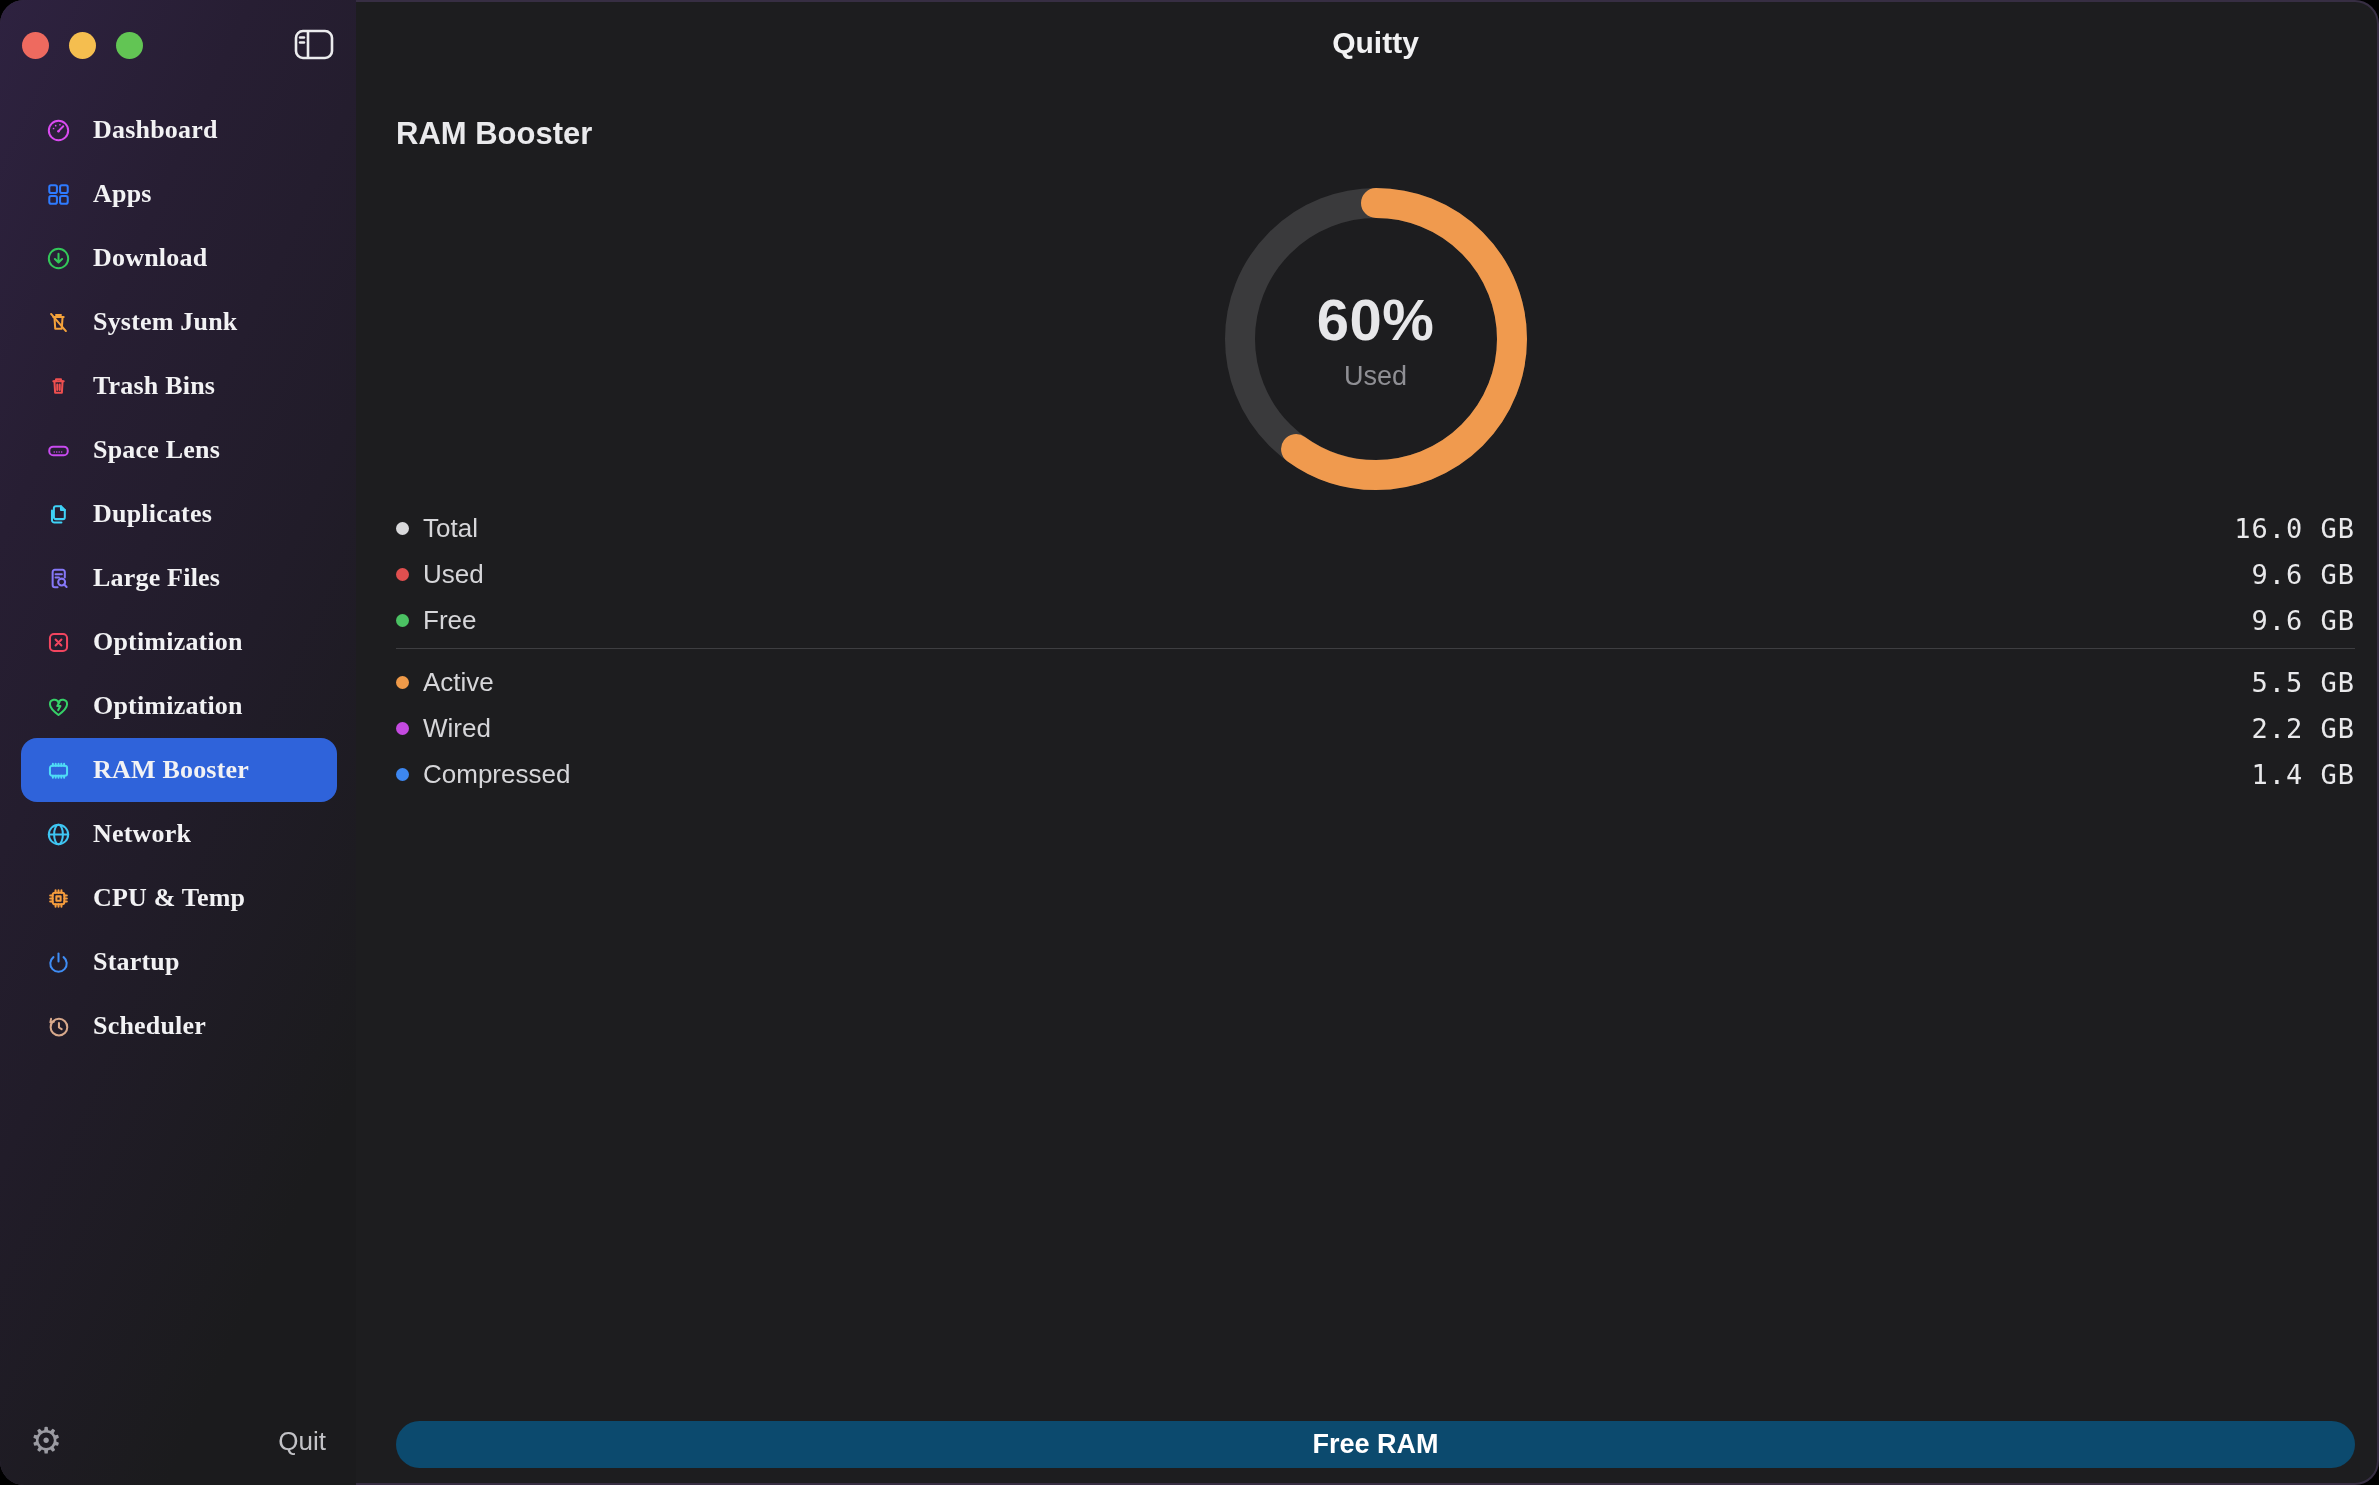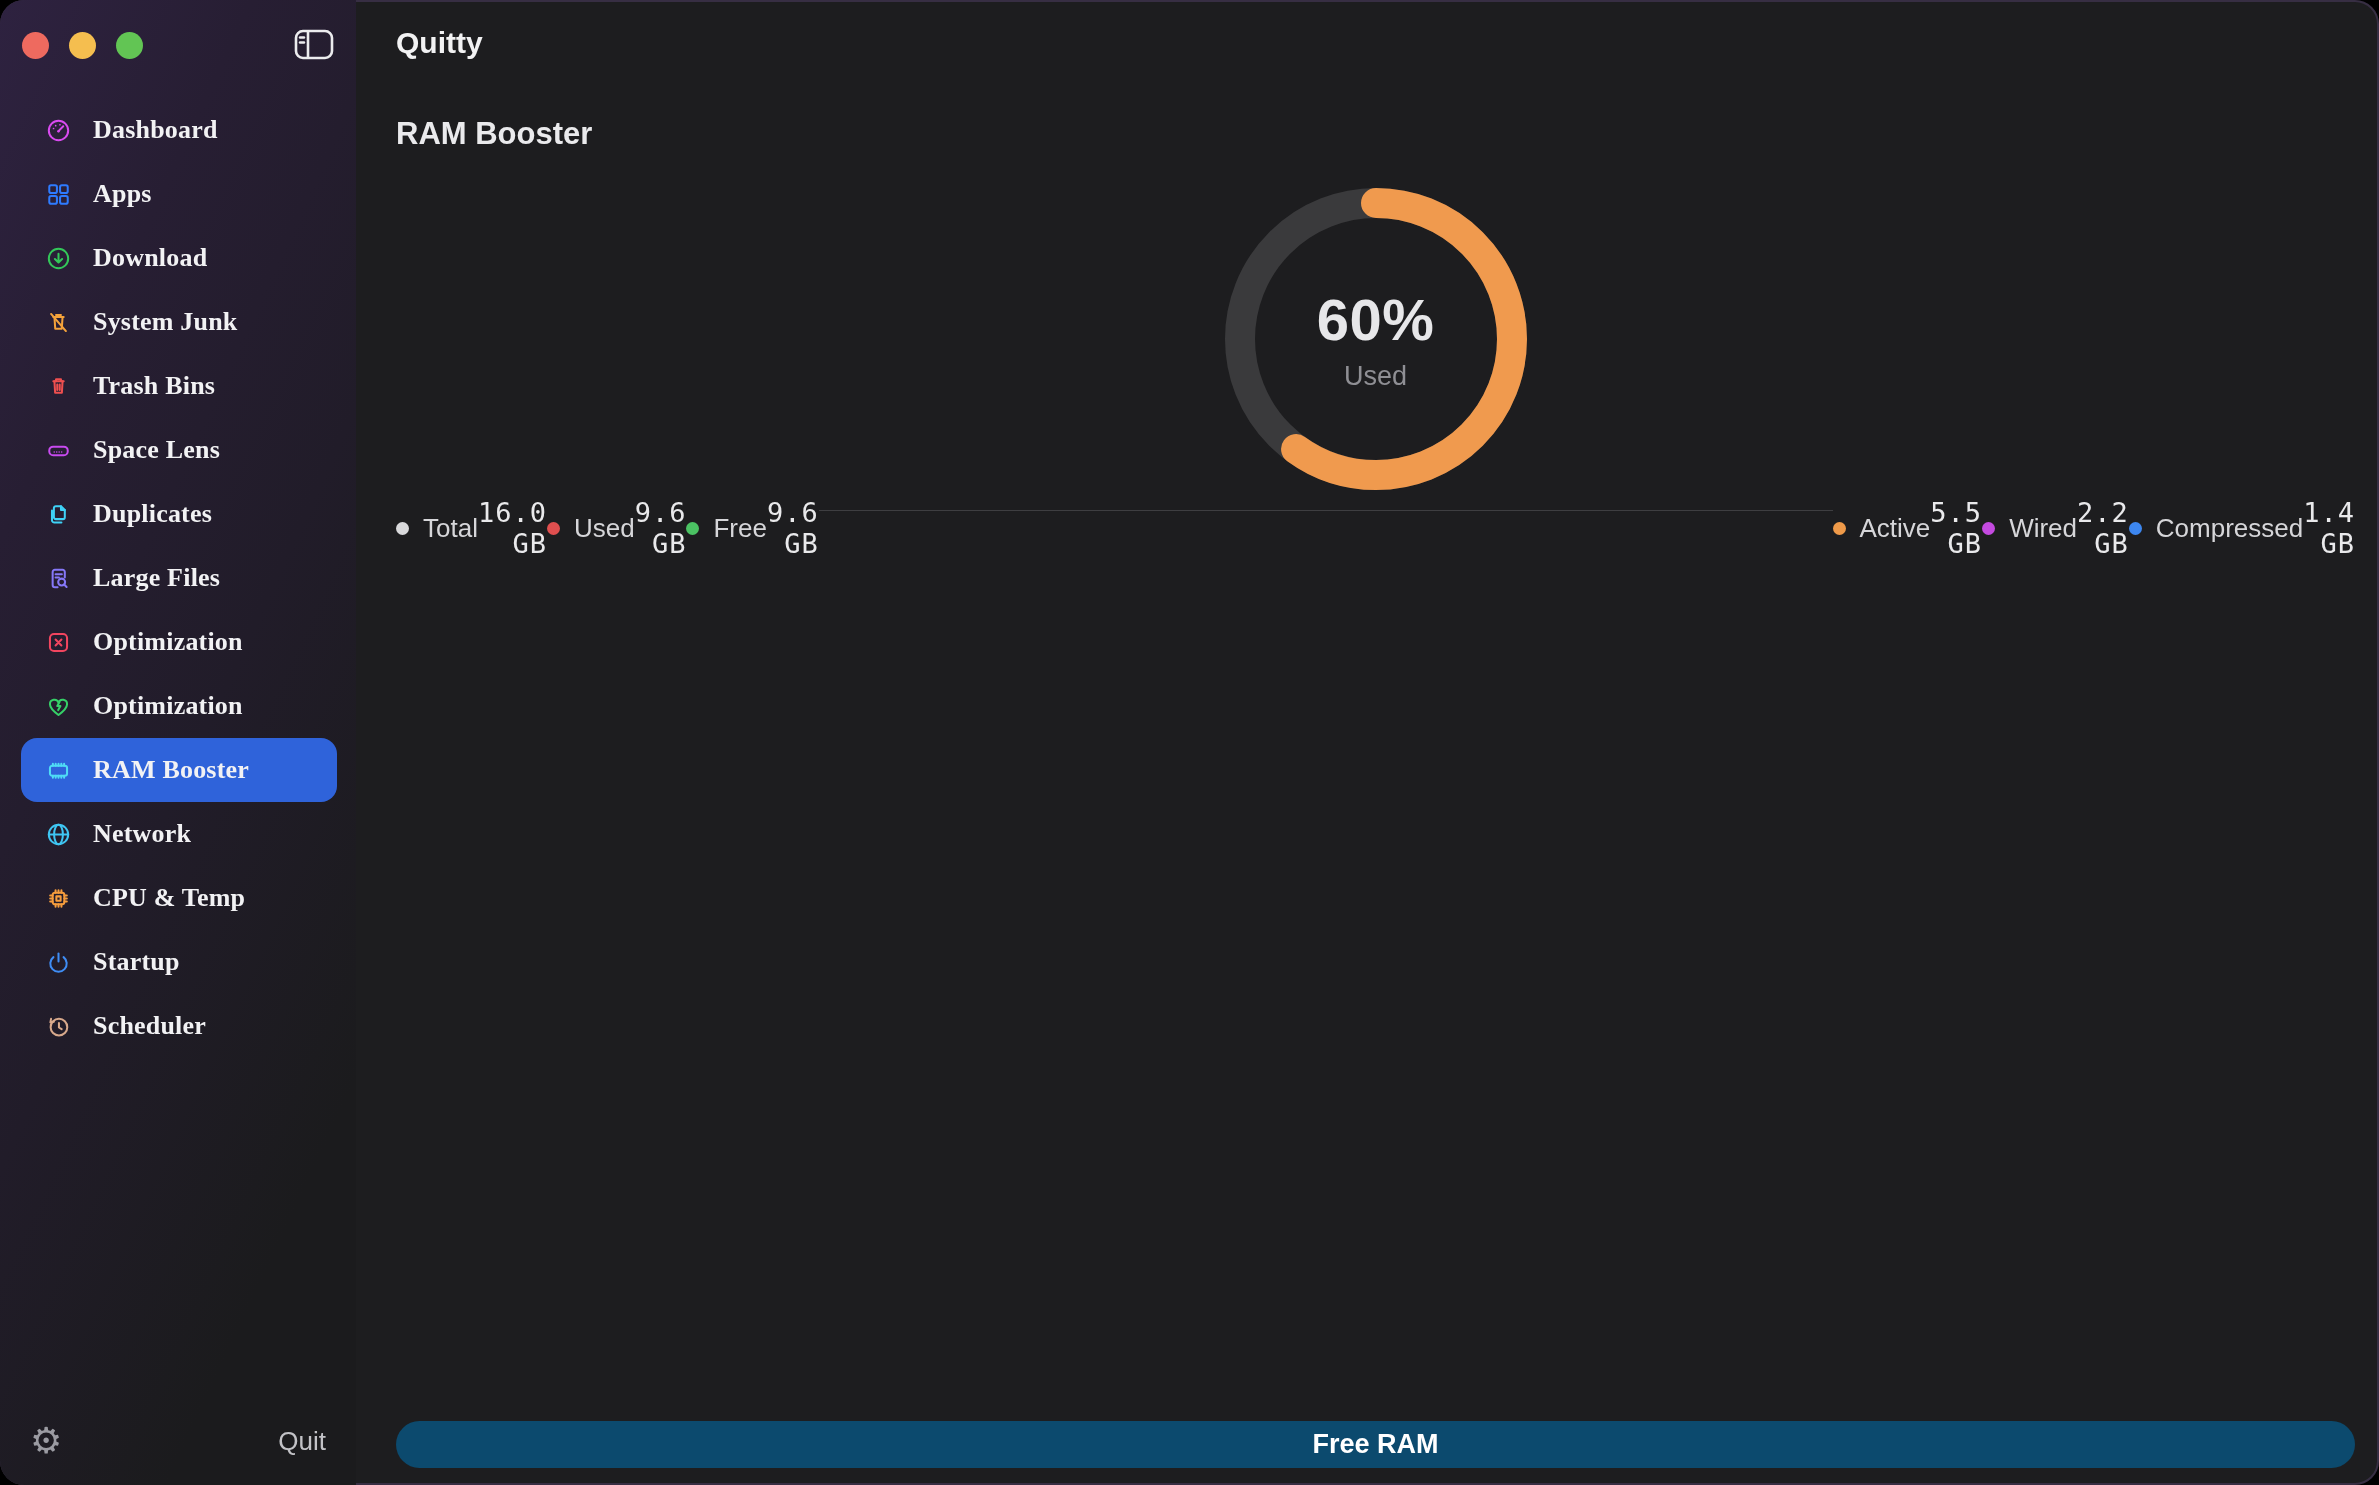--- a/index.html
+++ b/index.html
@@ -19,28 +19,28 @@
   .ic{width:27px;height:27px;}
   .ic *{stroke:currentColor;fill:none;stroke-width:1.8;stroke-linecap:round;stroke-linejoin:round;}
   .ic .fi{fill:currentColor;stroke:none;}
   .nav-label{font-size:26px;font-weight:600;color:#f2f2f4;letter-spacing:.2px;}
   .sb-footer{margin-top:auto;display:flex;align-items:center;justify-content:space-between;padding:0 30px 26px 30px;}
   .gear{font-family:"DejaVu Sans",sans-serif;font-size:36px;color:#9b9ba2;line-height:1;cursor:pointer;background:none;border:none;padding:0;}
   .quit{font-size:26px;color:#c2c2c6;font-weight:500;cursor:pointer;background:none;border:none;padding:0;font-family:inherit;}
 
   
   .main{flex:1;display:flex;flex-direction:column;padding:0 24px 17px 40px;position:relative;}
-  .app-title{margin-top:26px;font-size:30px;font-weight:700;color:#f2f2f3;}
+  .app-title{margin-top:26px;font-size:30px;font-weight:700;color:#f2f2f3;text-align:center;}
   .section-title{margin-top:56px;font-size:31px;font-weight:700;color:#eaeaec;}
   .gauge-wrap{margin-top:36px;align-self:center;width:302px;height:302px;position:relative;}
   .gauge-wrap svg{position:absolute;inset:0;}
   .gauge-center{position:absolute;inset:0;display:flex;flex-direction:column;align-items:center;justify-content:center;}
   .gauge-pct{font-size:58px;font-weight:700;color:#e7e7e9;letter-spacing:.5px;}
   .gauge-sub{margin-top:8px;font-size:27px;color:#8f8f94;}
-  .stats{margin-top:15px;display:flex;flex-direction:row;text-align:right;}
+  .stats{margin-top:15px;display:flex;flex-direction:column;text-align:right;}
   .stat-row{height:46px;display:flex;align-items:center;}
   .stat-dot{width:13px;height:13px;border-radius:50%;flex:0 0 13px;margin-right:14px;}
   .stat-label{font-size:26px;color:#d6d6d9;}
   .stat-value{margin-left:auto;font-family:"DejaVu Sans Mono",monospace;font-size:27px;color:#e9e9eb;letter-spacing:1px;}
   .stats-divider{height:1px;background:#3e3e41;border:none;margin:5px 0 10px 0;width:100%;}
   .spacer{flex:1;}
   .free-ram-btn{height:47px;border-radius:24px;border:none;color:#fff;font-size:27px;font-weight:600;font-family:inherit;display:flex;align-items:center;justify-content:center;width:100%;cursor:pointer;}
 </style>
 </head>
 <body>

